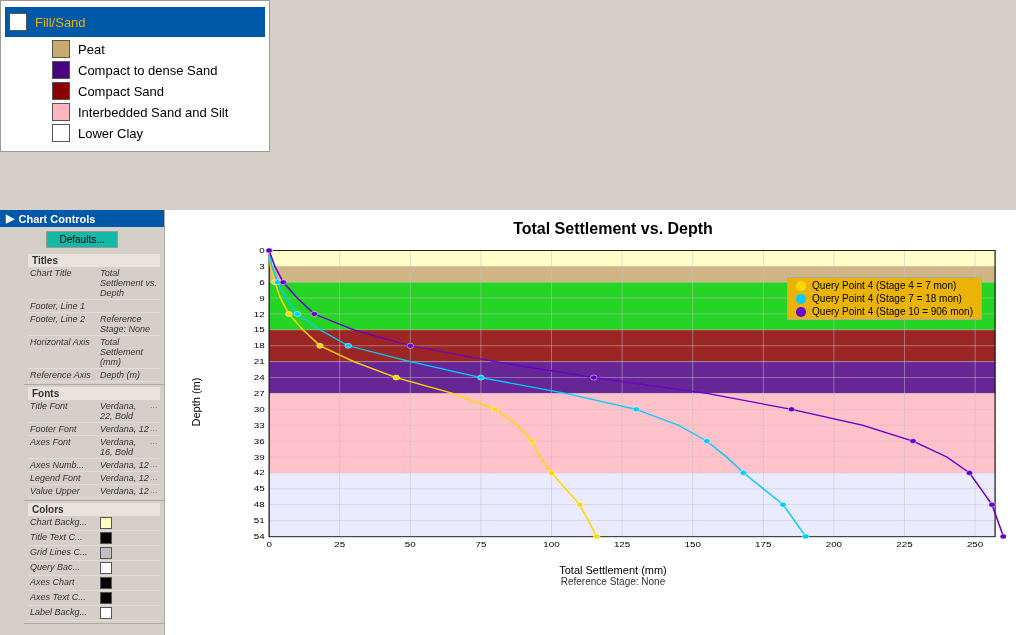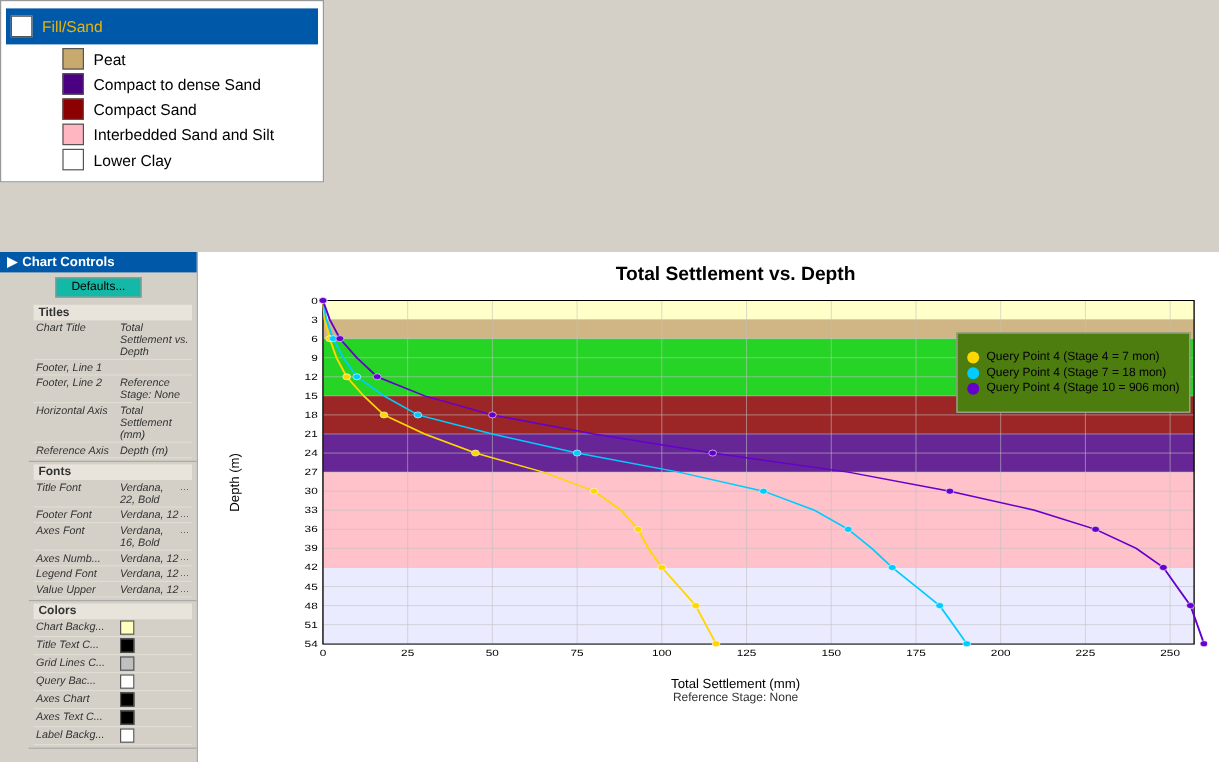--- a/index.html
+++ b/index.html
@@ -161,25 +161,25 @@
     }
 
     .reference-stage {
       text-align: center;
       font-size: 10px;
       color: #333;
     }
 
     .legend-box {
       position: absolute;
-      right: 14px;
+      right: 24px;
       top: 35px;
-      background: #4d7c0f;
+      background: #eab308;
       border: 1px solid #aaa;
-      padding: 12px 8px;
+      padding: 0 8px;
       font-size: 10px;
     }
     .legend-entry {
       display: flex;
       align-items: center;
       gap: 6px;
       margin: 2px 0;
     }
     .legend-dot {
       width: 10px; height: 10px;

